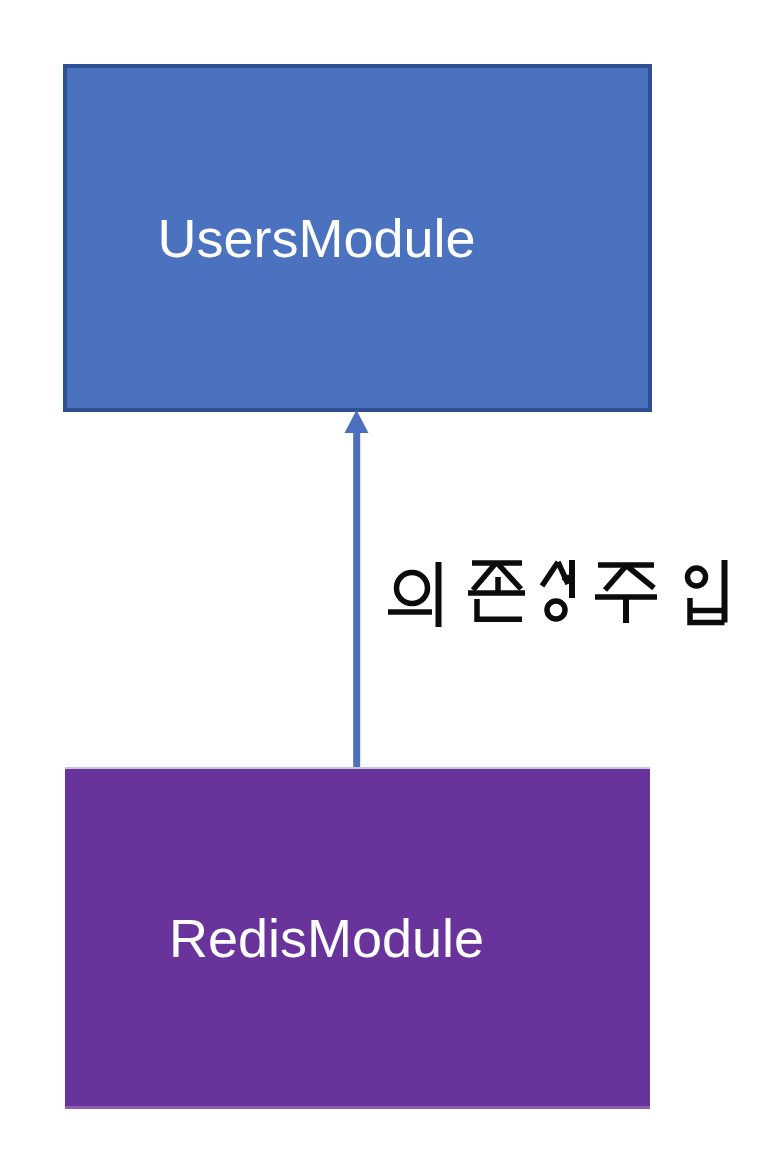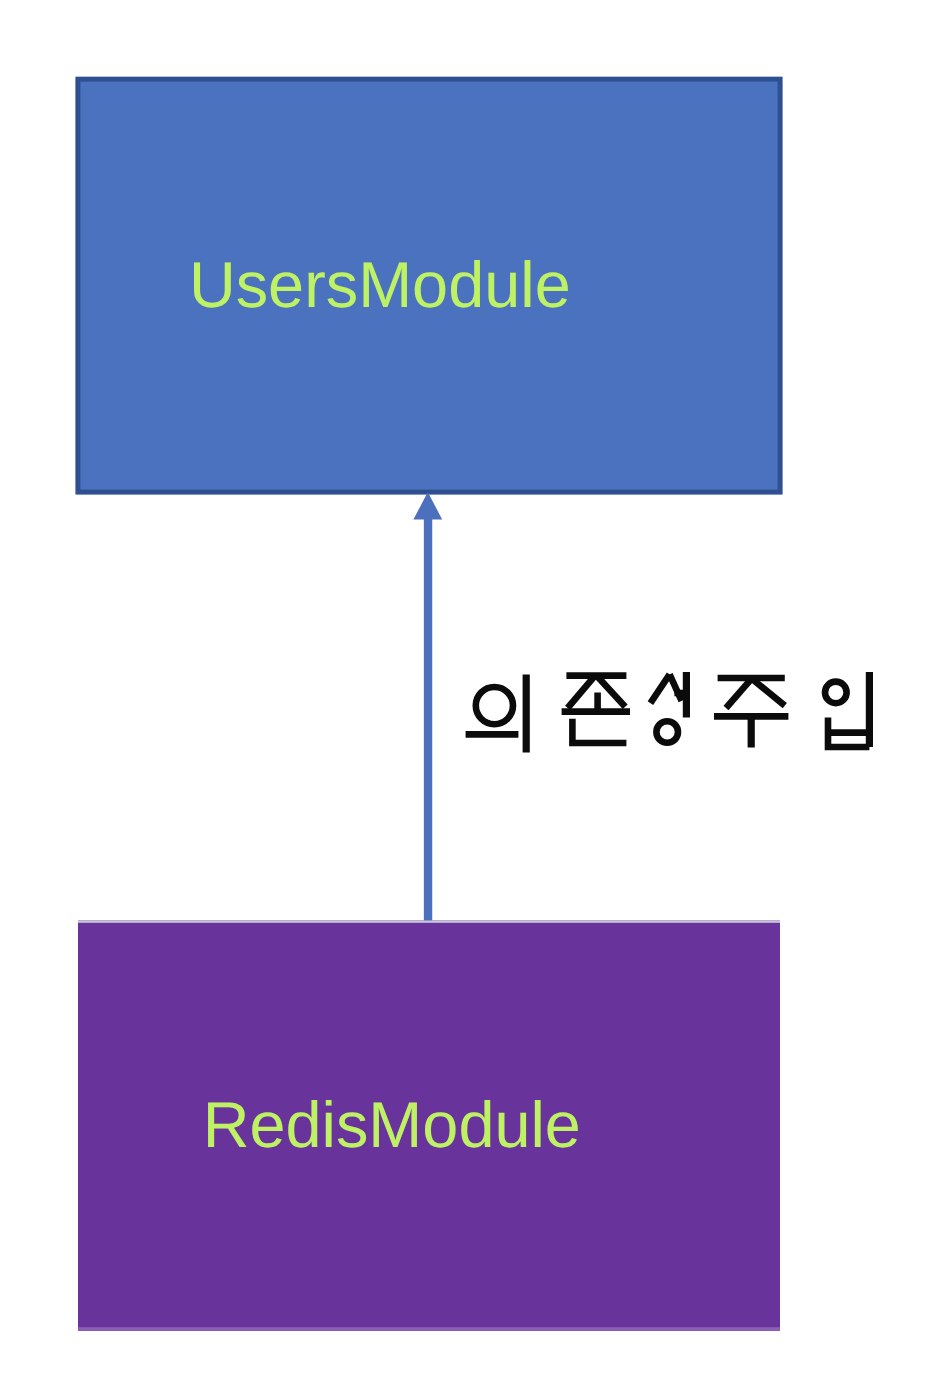--- a/index.html
+++ b/index.html
@@ -26,21 +26,21 @@
   }
   .node-redis {
     left: 65px; top: 767px;
     width: 585px; height: 342px;
     background: #69339C;
     border-top: 2px solid #CBC5D9;
     border-bottom: 3px solid #8A5FB5;
     padding-left: 20px;
   }
   .node-label {
-    color: #bef264;
+    color: #ffffff;
     font-size: 54px;
     letter-spacing: 0px;
     white-space: nowrap;
     transform: translateX(-41px);
   }
   .arrow-svg {
     position: absolute;
     left: 340px; top: 408px;
     width: 40px; height: 362px;
   }

